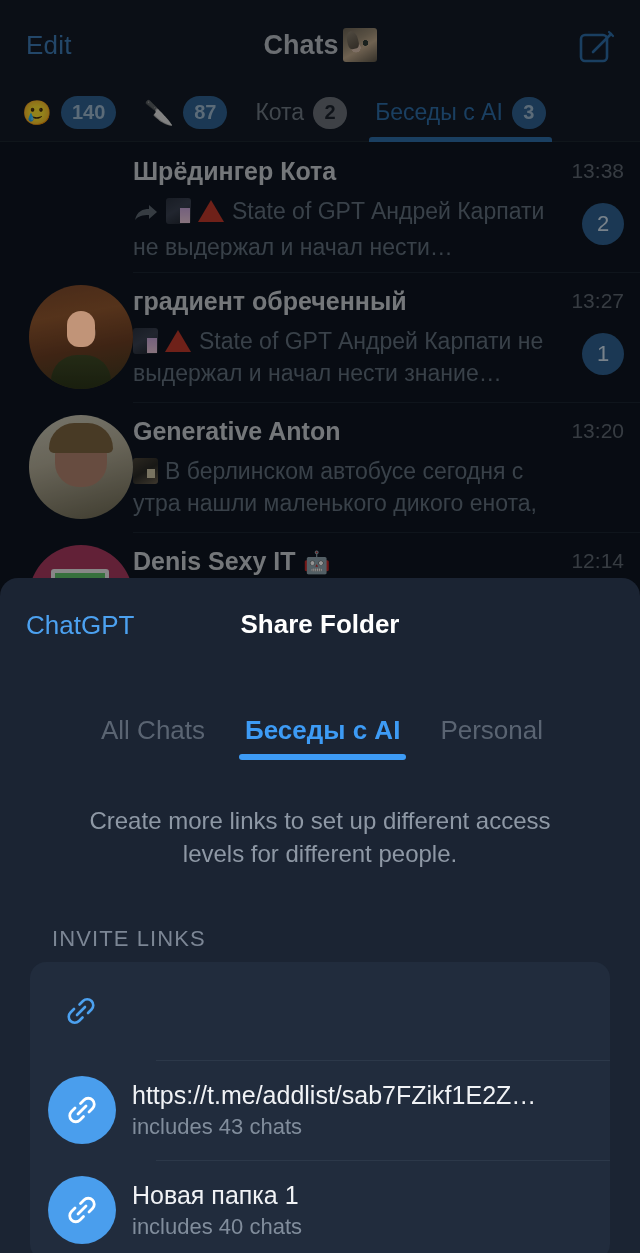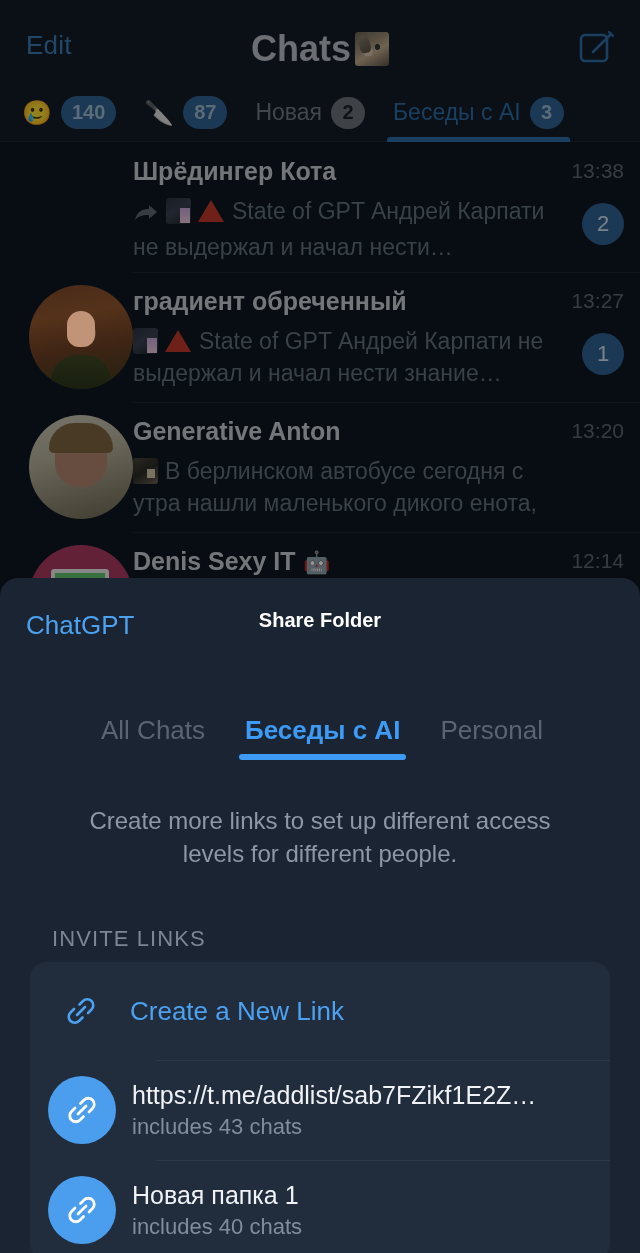--- a/index.html
+++ b/index.html
@@ -20,21 +20,21 @@
     background: #131b26;
   }
   .nav-edit {
     position: absolute; left: 26px; top: 30px;
     font-size: 26px; color: #3d7ab5; letter-spacing: .2px;
   }
   .nav-title-wrap {
     position: absolute; left: 0; right: 0; top: 28px;
     display: flex; justify-content: center; align-items: center; gap: 2px;
   }
-  .nav-title { font-size: 36px; font-weight: bold; color: #b9bdc4; }
+  .nav-title { font-size: 27px; font-weight: bold; color: #b9bdc4; }
   .cat-emoji {
     width: 34px; height: 34px; border-radius: 3px; margin-left: 2px;
     background:
       radial-gradient(circle at 38% 58%, #d9c0ad 0 16%, rgba(0,0,0,0) 17%),
       radial-gradient(circle at 66% 44%, #2d3a34 0 9%, rgba(0,0,0,0) 10%),
       linear-gradient(150deg, #6b6356 0%, #9a8b74 38%, #c0a98c 58%, #5b5447 100%);
     position: relative; overflow: hidden;
   }
   .cat-emoji::after {
     content:""; position:absolute; left:4px; top:3px; width:11px; height:18px;
@@ -187,21 +187,21 @@
   }
   .sheet-header {
     position: relative; height: 100px;
   }
   .sheet-cancel {
     position: absolute; left: 26px; top: 32px;
     font-size: 26px; color: #4ca1f0;
   }
   .sheet-title {
     position: absolute; left: 0; right: 0; top: 31px; text-align: center;
-    font-size: 20px; font-weight: bold; color: #ffffff;
+    font-size: 26px; font-weight: bold; color: #ffffff;
   }
 
   .sheet-tabs {
     position: relative; height: 72px; margin-top: 24px;
     display: flex; align-items: center; justify-content: center; gap: 40px;
     overflow: hidden;
   }
   .stab {
     font-size: 26px; color: #5a6472; white-space: nowrap; position: relative;
     padding-bottom: 16px;
@@ -272,21 +272,21 @@
     <div class="folder-tabs">
       <div class="ftab">
         <span class="ftab-emoji">🥲</span>
         <span class="badge blue">140</span>
       </div>
       <div class="ftab">
         <span class="ftab-emoji">🔪</span>
         <span class="badge blue">87</span>
       </div>
       <div class="ftab">
-        <span>Новая</span>
+        <span>Кота</span>
         <span class="badge sm">2</span>
       </div>
       <div class="ftab active">
         <span>Беседы с AI</span>
         <span class="badge blue sm">3</span>
         <span class="underline"></span>
       </div>
     </div>
 
     <div class="chat-list">
@@ -378,21 +378,20 @@
     <div class="link-card">
 
       <div class="link-row">
         <span class="icon-outline">
           <svg width="40" height="40" viewBox="0 0 40 40" fill="none">
             <path d="M16 24 L24 16" stroke="#4ca1f0" stroke-width="2.6" stroke-linecap="round"></path>
             <path d="M13 18 L9.5 21.5 a6 6 0 0 0 8.5 8.5 L21.5 26.5" stroke="#4ca1f0" stroke-width="2.6" stroke-linecap="round"></path>
             <path d="M27 22 L30.5 18.5 a6 6 0 0 0 -8.5 -8.5 L18.5 13.5" stroke="#4ca1f0" stroke-width="2.6" stroke-linecap="round"></path>
           </svg>
         </span>
-        <span class="link-create-text">Create a New Link</span>
       </div>
 
       <div class="link-row tall">
         <div class="row-sep"></div>
         <span class="icon-circle">
           <svg width="40" height="40" viewBox="0 0 40 40" fill="none">
             <path d="M16 24 L24 16" stroke="#ffffff" stroke-width="2.8" stroke-linecap="round"></path>
             <path d="M13 18 L9.5 21.5 a6 6 0 0 0 8.5 8.5 L21.5 26.5" stroke="#ffffff" stroke-width="2.8" stroke-linecap="round"></path>
             <path d="M27 22 L30.5 18.5 a6 6 0 0 0 -8.5 -8.5 L18.5 13.5" stroke="#ffffff" stroke-width="2.8" stroke-linecap="round"></path>
           </svg>

